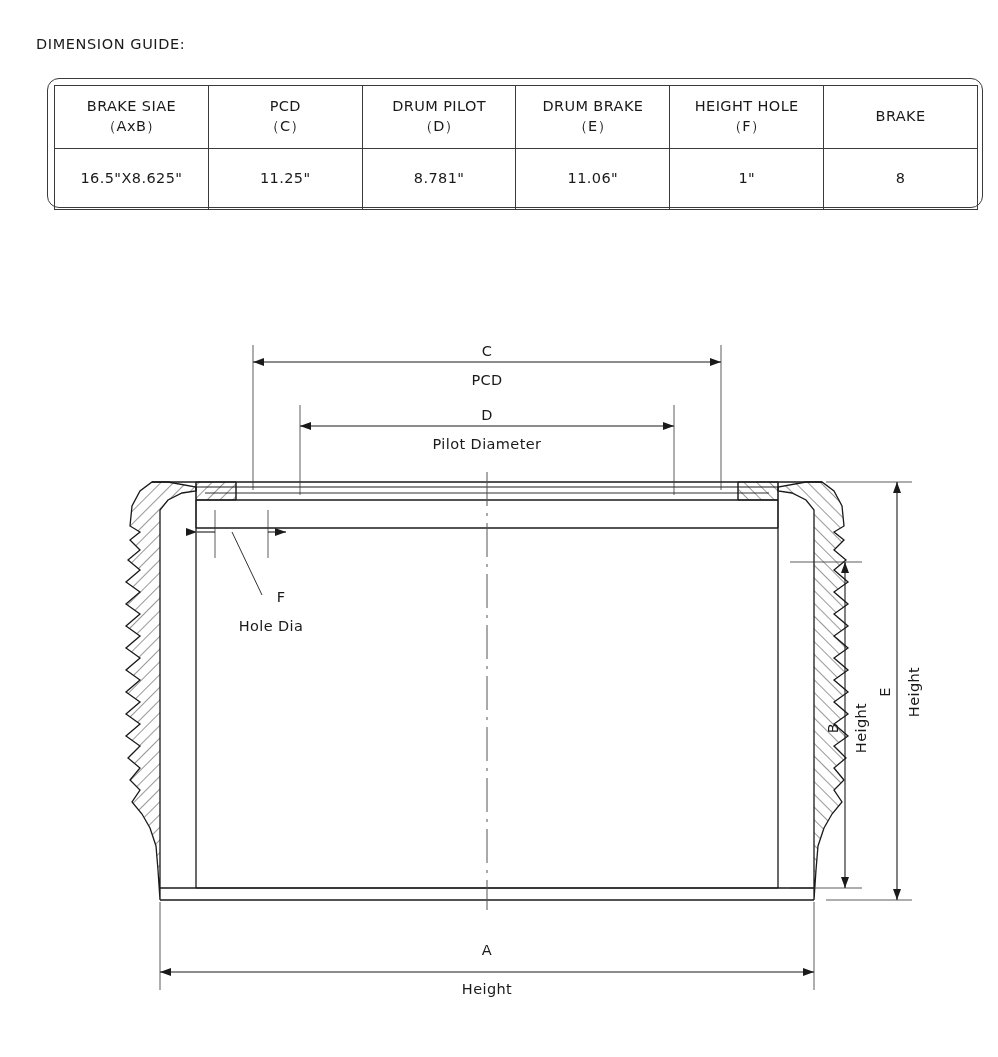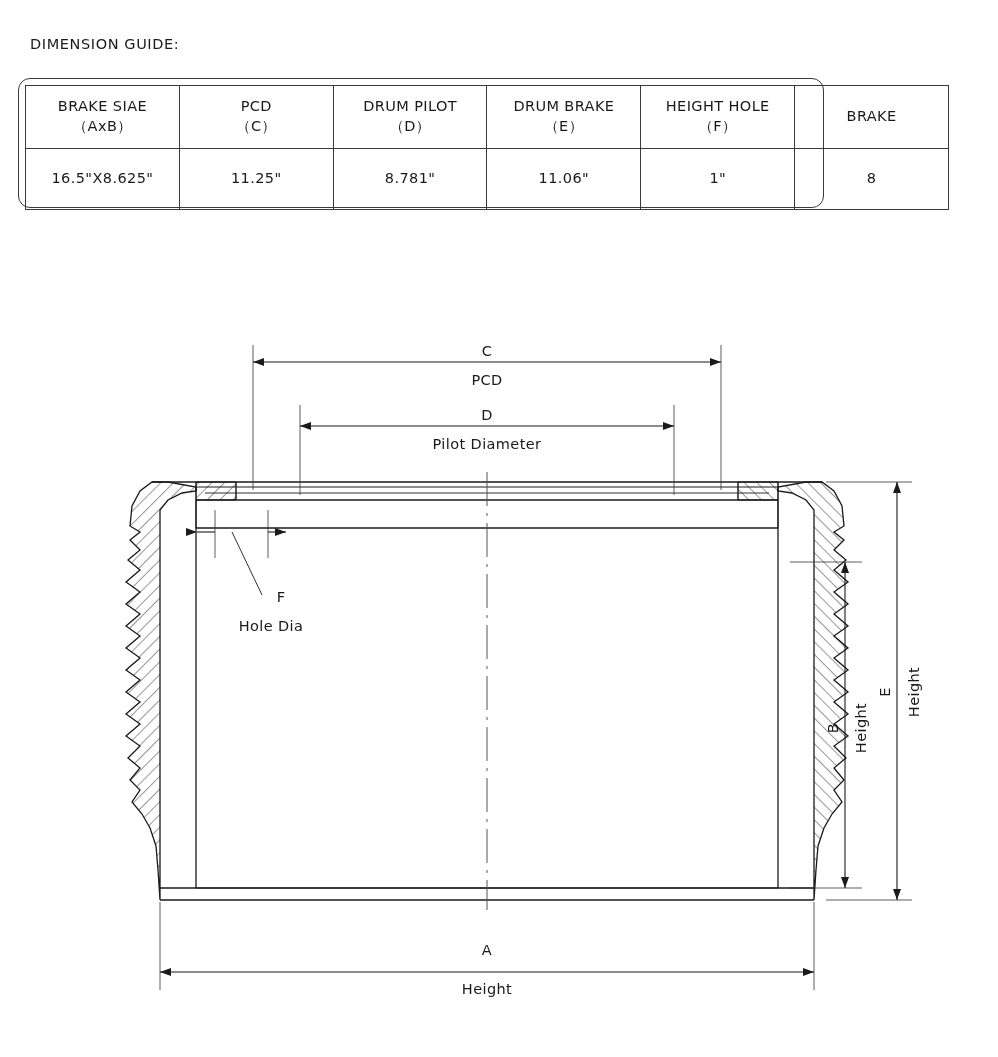--- a/index.html
+++ b/index.html
@@ -12,35 +12,35 @@
     height: 1057px;
     position: relative;
     font-family: "DejaVu Sans", sans-serif;
     color: #1a1a1a;
     overflow: hidden;
   }
 
   
   .guide-title {
     position: absolute;
-    left: 30px;
+    left: 36px;
     top: 36px;
     font-size: 14.5px;
     letter-spacing: 0.6px;
     font-family: "DejaVu Sans", sans-serif;
     color: #1a1a1a;
     white-space: nowrap;
   }
 
   
   .table-wrap {
     position: absolute;
-    left: 18px;
+    left: 47px;
     top: 78px;
-    width: 806px;
+    width: 936px;
     height: 130px;
   }
   .table-frame {
     position: absolute;
     inset: 0;
     border: 1.6px solid #3a3a3a;
     border-radius: 12px;
     box-sizing: border-box;
     background: #fff;
   }

